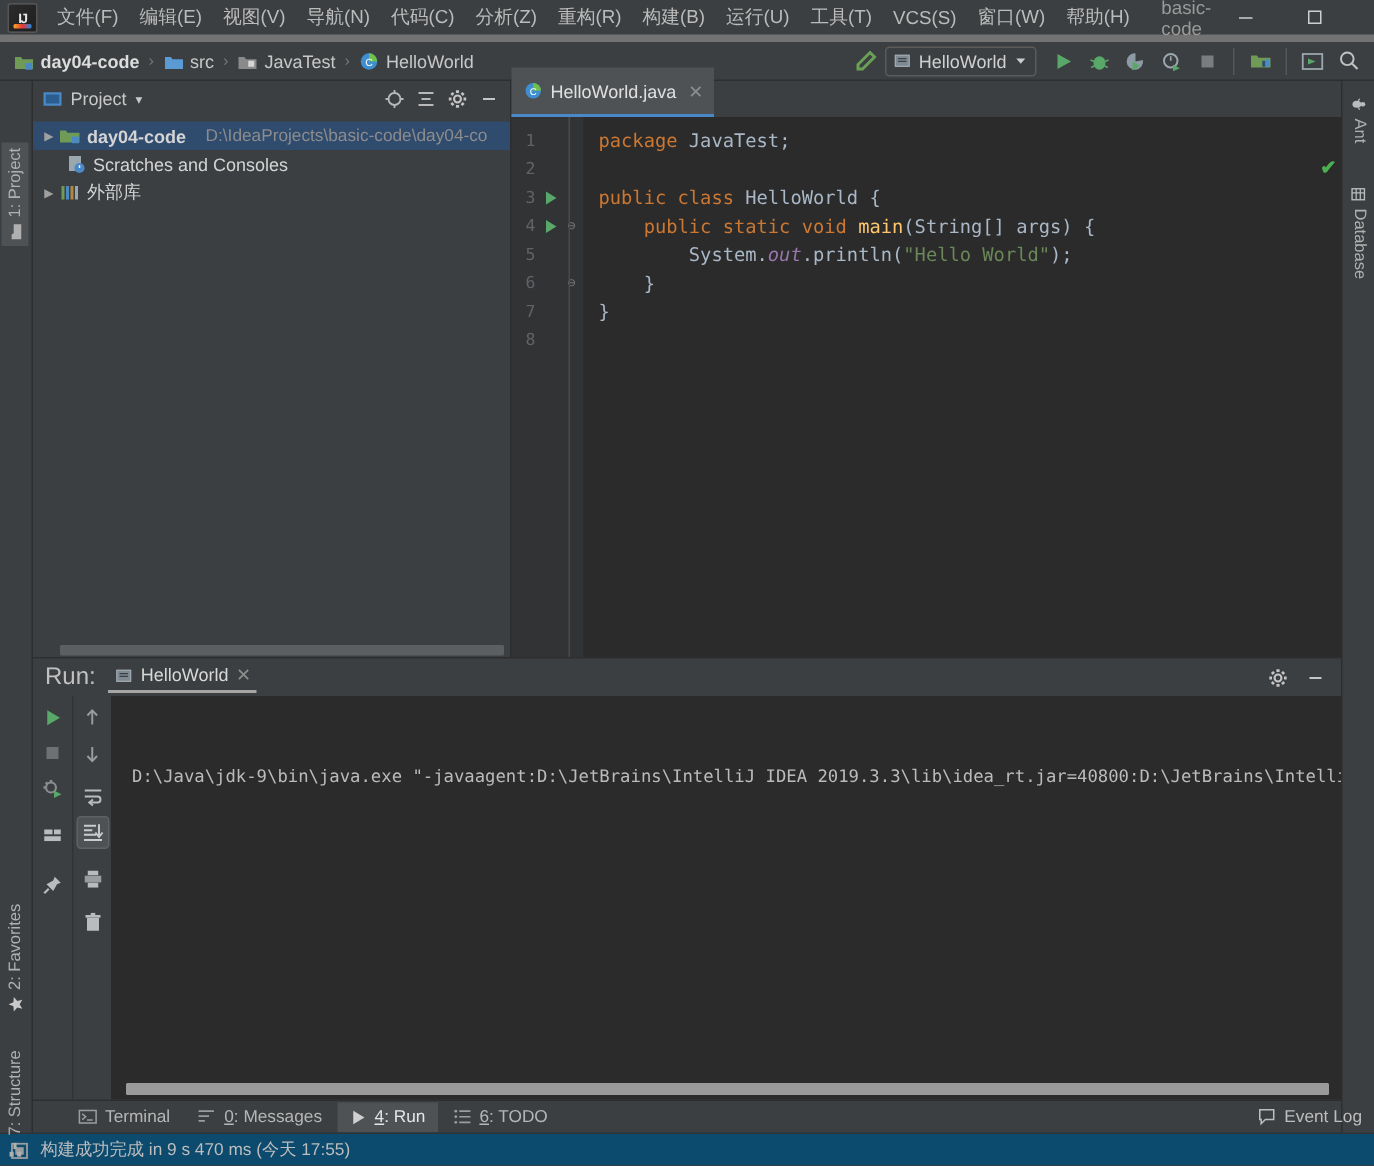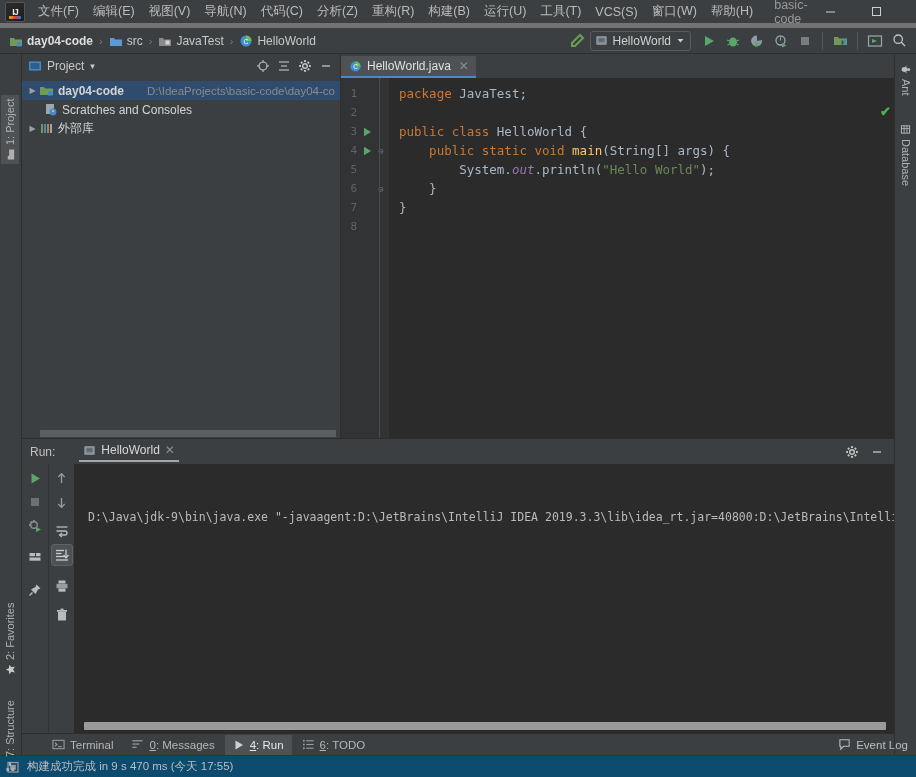--- a/index.html
+++ b/index.html
@@ -105,30 +105,30 @@
 
   .tree { background: #3c3f41; flex: 1 1 auto; padding-top: 3px; overflow: hidden; position: relative;}
   .tree-row { display: flex; align-items: center; height: 19px; padding-left: 4px; white-space: nowrap; }
   .tree-row.selected { background: #2f4b6e; }
   .arrow {
     width: 13px; flex: 0 0 13px; display: flex; align-items: center; justify-content: center;
     color: #a0a0a0; font-size: 8px;
   }
   .tree-label { font-size: 12px; color: #d4d4d4; margin-left: 4px; }
   .tree-label.bold { font-weight: bold; }
-  .tree-path { font-size: 11.5px; color: #8c8c8c; margin-left: 23px; }
+  .tree-path { font-size: 11.5px; color: #8c8c8c; margin-left: 13px; }
 
   .hscroll-track { height: 10px; background: #3c3f41; position: relative; flex: 0 0 10px; padding: 2px 2px 2px 18px;}
   .hscroll-thumb { height: 7px; background: #5c5f61; border-radius: 1px; }
 
   
   .editor-col { flex: 1 1 auto; display: flex; flex-direction: column; min-width: 0; background: #2b2b2b; }
   .tabbar { height: 24px; flex: 0 0 24px; background: #3c3f41; display: flex; align-items: flex-end; }
   .etab {
-    display: flex; align-items: center; gap: 5px; height: 22px; padding: 0 7px 0 8px;
+    display: flex; align-items: center; gap: 5px; height: 33px; padding: 0 7px 0 8px;
     background: #4e5254; border-bottom: 2px solid #4a88c7; font-size: 12px; color: #e0e0e0;
   }
   .etab .close-x { color: #8d8d8d; font-size: 12px; margin-left: 3px; }
 
   .editor-body { flex: 1 1 auto; display: flex; position: relative; min-height: 0; background: #2b2b2b; }
   .gutter {
     width: 48px; flex: 0 0 48px; background: #313335; position: relative;
     font-family: "DejaVu Sans Mono", monospace; font-size: 11px; color: #606366;
     padding-top: 6px;
   }
@@ -150,21 +150,21 @@
     width: 16px; flex: 0 0 16px; background: #2b2b2b; position: relative;
   }
   .ok-check { position: absolute; top: 26px; right: 3px; color: #4caf50; font-size: 13px; font-weight: bold;}
   .editor-fold-line {
     position: absolute; left: 38px; top: 0; bottom: 0; width: 1px; background: #4a4a4a;
   }
 
   
   .run-panel { flex: 1 1 auto; display: flex; flex-direction: column; background: #3c3f41; min-height: 0; border-top: 1px solid #2e2e2e;}
   .run-head { height: 25px; flex: 0 0 25px; display: flex; align-items: center; padding-left: 8px; }
-  .run-head-title { font-size: 12px; color: #c0c0c0; margin-right: 24px; }
+  .run-head-title { font-size: 16px; color: #c0c0c0; margin-right: 8px; }
   .run-tab {
     display: flex; align-items: center; gap: 5px; font-size: 12px; color: #d8d8d8;
     padding: 2px 4px 3px 4px; border-bottom: 2px solid #a6a6a6;
   }
   .run-head-right { margin-left: auto; display: flex; align-items: center; gap: 3px; padding-right: 6px; }
 
   .run-body { flex: 1 1 auto; display: flex; min-height: 0; }
   .run-toolbar { width: 26px; flex: 0 0 26px; background: #3c3f41; display: flex; flex-direction: column; align-items: center; padding-top: 3px; gap: 2px;}
   .run-toolbar2 { width: 26px; flex: 0 0 26px; background: #3c3f41; display: flex; flex-direction: column; align-items: center; padding-top: 3px; gap: 2px; border-left: 1px solid #333;}
   .rbtn { width: 22px; height: 22px; display: flex; align-items: center; justify-content: center; border-radius: 3px; }

